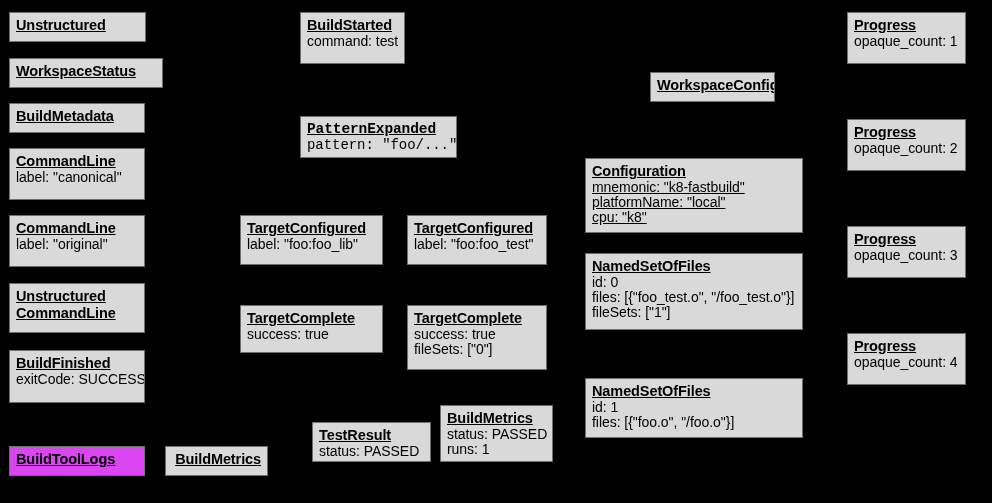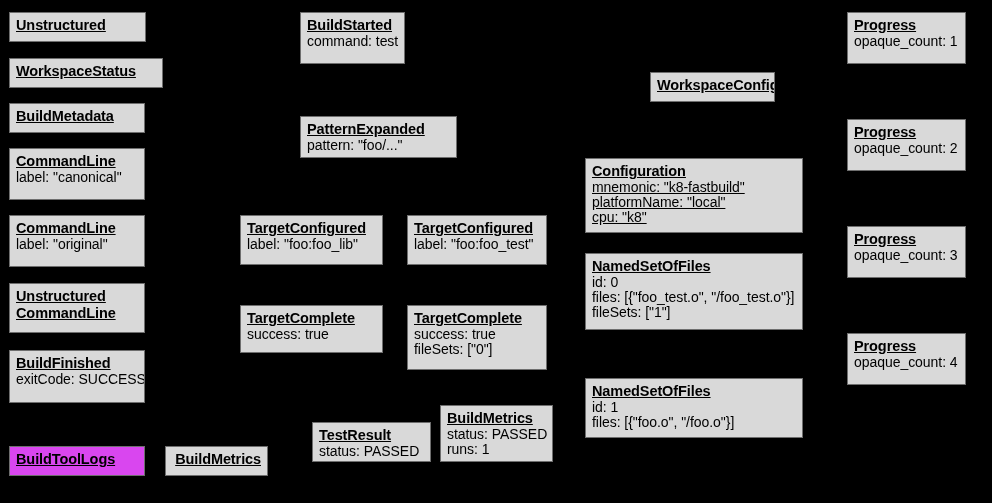--- a/index.html
+++ b/index.html
@@ -77,21 +77,21 @@
     <div class="node" style="left: 9px; top: 446px; width: 136px; height: 30px; background: #d946ef; border-color: rgb(110, 110, 110); color: rgb(0, 0, 0);">
       <div class="node-title">BuildToolLogs</div>
     </div>
     <div class="node" style="left: 165px; top: 446px; width: 103px; height: 30px; background: rgb(217, 217, 217); border-color: rgb(110, 110, 110); color: rgb(0, 0, 0); text-align: right;">
       <div class="node-title">BuildMetrics</div>
     </div>
     <div class="node" style="left: 300px; top: 12px; width: 105px; height: 52px; background: rgb(217, 217, 217); border-color: rgb(110, 110, 110); color: rgb(0, 0, 0);">
       <div class="node-title">BuildStarted</div>
       <div class="node-fields">command: test</div>
     </div>
-    <div class="node" style="left: 300px; top: 116px; width: 157px; height: 42px; background: rgb(217, 217, 217); border-color: rgb(110, 110, 110); color: rgb(0, 0, 0);">
+    <div class="node" style="left: 300px; top: 116px; width: 157px; height: 42px; background: rgb(217, 217, 217); border-color: rgb(110, 110, 110); color: rgb(0, 0, 0); font-family: Liberation Mono, monospace;">
       <div class="node-title">PatternExpanded</div>
       <div class="node-fields">pattern: "foo/..."</div>
     </div>
     <div class="node" style="left: 240px; top: 215px; width: 143px; height: 50px; background: rgb(217, 217, 217); border-color: rgb(110, 110, 110); color: rgb(0, 0, 0);">
       <div class="node-title">TargetConfigured</div>
       <div class="node-fields">label: "foo:foo_lib"</div>
     </div>
     <div class="node" style="left: 407px; top: 215px; width: 140px; height: 50px; background: rgb(217, 217, 217); border-color: rgb(110, 110, 110); color: rgb(0, 0, 0);">
       <div class="node-title">TargetConfigured</div>
       <div class="node-fields">label: "foo:foo_test"</div>

